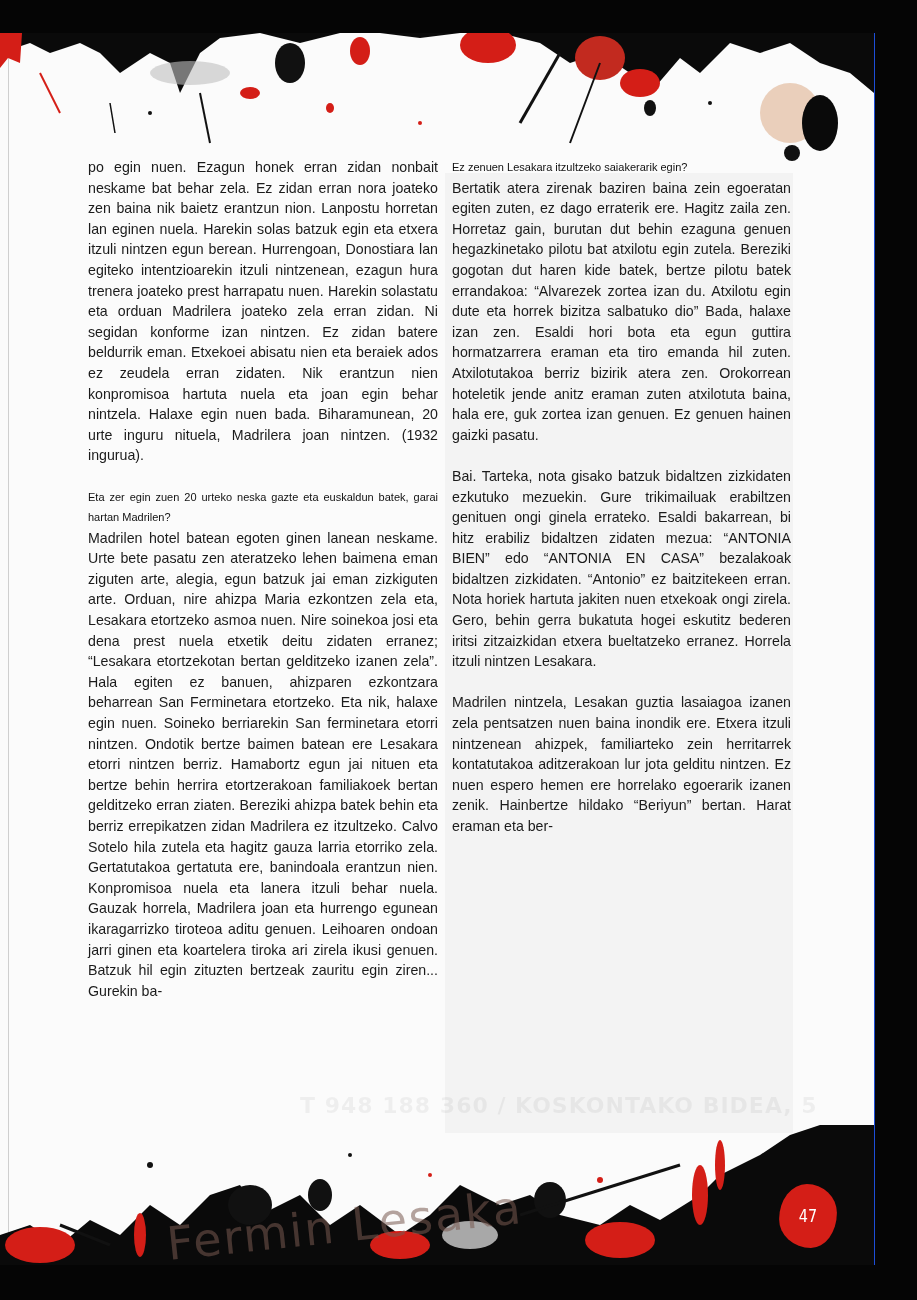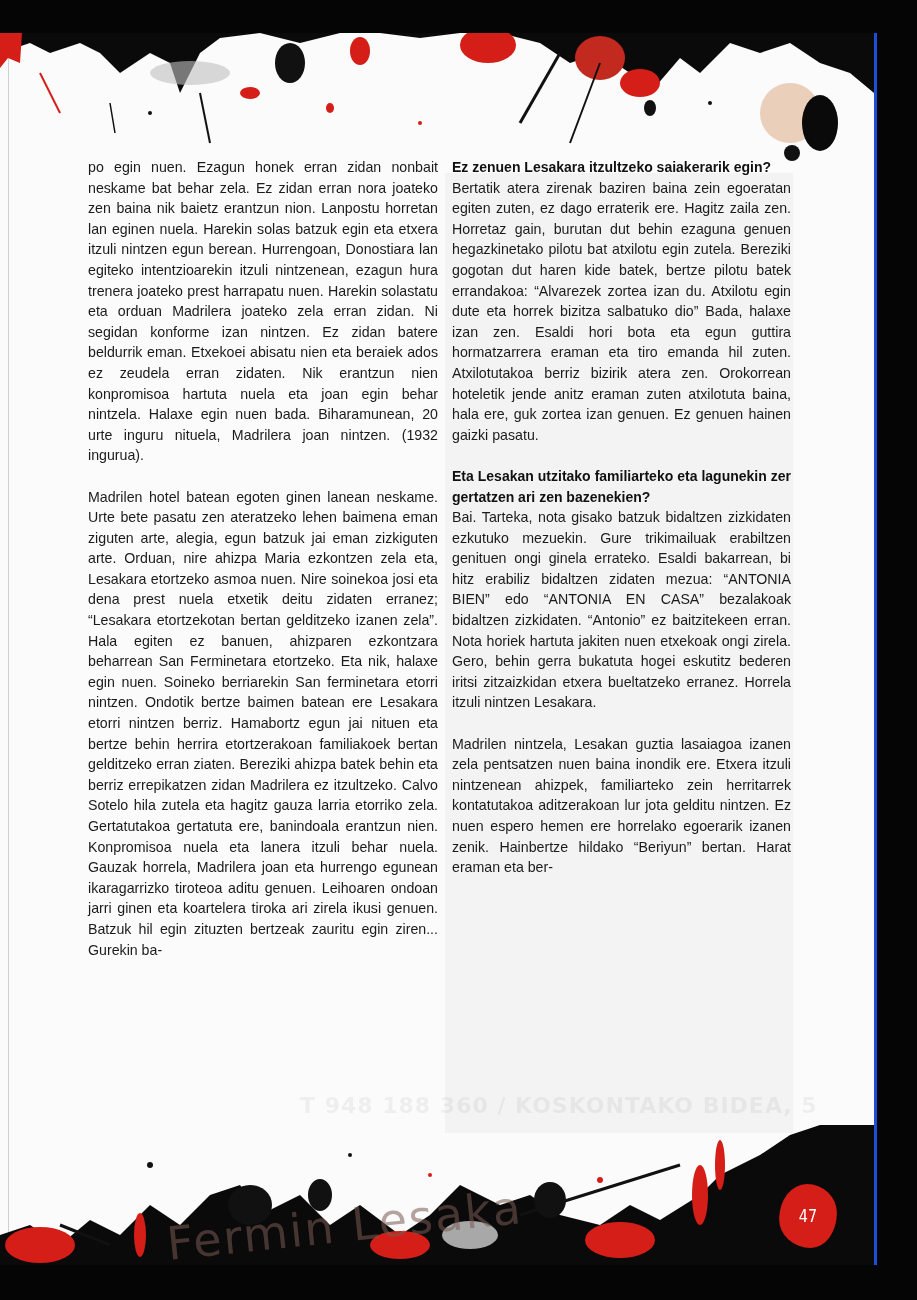--- a/index.html
+++ b/index.html
@@ -3,21 +3,21 @@
   <meta charset="utf-8">
   <style>
     html, body { margin: 0; padding: 0; }
     body {
       width: 917px; height: 1300px; background: #050505; position: relative; overflow: hidden;
       font-family: "Liberation Sans", "DejaVu Sans", sans-serif;
     }
     .page {
       position: absolute; left: 0; top: 33px; width: 874px; height: 1232px;
       background: #fbfbfb; overflow: hidden;
-      border-right: 3px solid #1d4ed8;
+      border-right: 1px solid #1d4ed8;
     }
     .spine { position: absolute; left: 8px; top: 0; width: 1px; height: 100%; background: #cfcfcf; }
     .splatter-top, .splatter-bottom { position: absolute; left: 0; width: 874px; }
     .splatter-top { top: 0; height: 150px; }
     .splatter-bottom { bottom: 0; height: 140px; }
     .watermark {
       position: absolute; font-family: "DejaVu Sans", sans-serif; font-weight: bold;
       color: rgba(0,0,0,0.05); font-size: 22px; letter-spacing: 1px;
     }
     .banner-text {
@@ -26,21 +26,21 @@
       transform: rotate(-6deg); transform-origin: left bottom; letter-spacing: 2px;
       white-space: nowrap;
     }
     .col {
       position: absolute; top: 124px; font-size: 14.2px; line-height: 20.6px; color: #1b1b1b;
       text-align: justify; hyphens: manual;
     }
     .col-left { left: 88px; width: 350px; }
     .col-right { left: 452px; width: 339px; }
     .col p { margin: 0 0 20.6px 0; }
-    .col h3 { margin: 0; font-size: 14px; line-height: 20.6px; font-weight: bold; color: #111; }
+    .col h3 { margin: 0; font-size: 11px; line-height: 20.6px; font-weight: normal; color: #111; }
     .col .qa p { margin-bottom: 20.6px; }
     .right-tint {
       position: absolute; left: 445px; top: 140px; width: 348px; height: 960px;
       background: #efefef; opacity: 0.6;
     }
     .page-badge {
       position: absolute; left: 774px; top: 1184px; width: 68px; height: 64px;
       background: #d41e17; border-radius: 48% 52% 45% 55% / 55% 45% 55% 45%;
       display: flex; align-items: center; justify-content: center;
       color: #fff; font-family: "DejaVu Sans", sans-serif; font-size: 17px;
@@ -76,31 +76,31 @@
     <circle cx="150" cy="80" r="2" fill="#111"></circle>
     <circle cx="420" cy="90" r="2" fill="#d41e17"></circle>
     <circle cx="710" cy="70" r="2" fill="#111"></circle>
   </svg>
 
   <div class="right-tint"></div>
 
   <div class="col col-left">
     <p>po egin nuen. Ezagun honek erran zidan nonbait neskame bat behar zela. Ez zidan erran nora joateko zen baina nik baietz erantzun nion. Lanpostu horretan lan eginen nuela. Harekin solas batzuk egin eta etxera itzuli nintzen egun berean. Hurrengoan, Donostiara lan egiteko intentzioarekin itzuli nintzenean, ezagun hura trenera joateko prest harrapatu nuen. Harekin solastatu eta orduan Madrilera joateko zela erran zidan. Ni segidan konforme izan nintzen. Ez zidan batere beldurrik eman. Etxekoei abisatu nien eta beraiek ados ez zeudela erran zidaten. Nik erantzun nien konpromisoa hartuta nuela eta joan egin behar nintzela. Halaxe egin nuen bada. Biharamunean, 20 urte inguru nituela, Madrilera joan nintzen. (1932 ingurua).</p>
     <div class="qa">
+      <h3>Eta zer egin zuen 20 urteko neska gazte eta euskaldun batek, garai hartan Madrilen?</h3>
       <p>Madrilen hotel batean egoten ginen lanean neskame. Urte bete pasatu zen ateratzeko lehen baimena eman ziguten arte, alegia, egun batzuk jai eman zizkiguten arte. Orduan, nire ahizpa Maria ezkontzen zela eta, Lesakara etortzeko asmoa nuen. Nire soinekoa josi eta dena prest nuela etxetik deitu zidaten erranez; “Lesakara etortzekotan bertan gelditzeko izanen zela”. Hala egiten ez banuen, ahizparen ezkontzara beharrean San Ferminetara etortzeko. Eta nik, halaxe egin nuen. Soineko berriarekin San ferminetara etorri nintzen. Ondotik bertze baimen batean ere Lesakara etorri nintzen berriz. Hamabortz egun jai nituen eta bertze behin herrira etortzerakoan familiakoek bertan gelditzeko erran ziaten. Bereziki ahizpa batek behin eta berriz errepikatzen zidan Madrilera ez itzultzeko. Calvo Sotelo hila zutela eta hagitz gauza larria etorriko zela. Gertatutakoa gertatuta ere, banindoala erantzun nien. Konpromisoa nuela eta lanera itzuli behar nuela. Gauzak horrela, Madrilera joan eta hurrengo egunean ikaragarrizko tiroteoa aditu genuen. Leihoaren ondoan jarri ginen eta koartelera tiroka ari zirela ikusi genuen. Batzuk hil egin zituzten bertzeak zauritu egin ziren... Gurekin ba-</p>
     </div>
   </div>
 
   <div class="col col-right">
     <div class="qa">
       <h3>Ez zenuen Lesakara itzultzeko saiakerarik egin?</h3>
       <p>Bertatik atera zirenak baziren baina zein egoeratan egiten zuten, ez dago erraterik ere. Hagitz zaila zen. Horretaz gain, burutan dut behin ezaguna genuen hegazkinetako pilotu bat atxilotu egin zutela. Bereziki gogotan dut haren kide batek, bertze pilotu batek errandakoa: “Alvarezek zortea izan du. Atxilotu egin dute eta horrek bizitza salbatuko dio” Bada, halaxe izan zen. Esaldi hori bota eta egun guttira hormatzarrera eraman eta tiro emanda hil zuten. Atxilotutakoa berriz bizirik atera zen. Orokorrean hoteletik jende anitz eraman zuten atxilotuta baina, hala ere, guk zortea izan genuen. Ez genuen hainen gaizki pasatu.</p>
     </div>
     <div class="qa">
-      <h3>Eta Lesakan utzitako familiarteko eta lagunekin zer gertatzen ari zen bazenekien?</h3>
       <p>Bai. Tarteka, nota gisako batzuk bidaltzen zizkidaten ezkutuko mezuekin. Gure trikimailuak erabiltzen genituen ongi ginela errateko. Esaldi bakarrean, bi hitz erabiliz bidaltzen zidaten mezua: “ANTONIA BIEN” edo “ANTONIA EN CASA” bezalakoak bidaltzen zizkidaten. “Antonio” ez baitzitekeen erran. Nota horiek hartuta jakiten nuen etxekoak ongi zirela. Gero, behin gerra bukatuta hogei eskutitz bederen iritsi zitzaizkidan etxera bueltatzeko erranez. Horrela itzuli nintzen Lesakara.</p>
     </div>
     <div class="qa">
       <p>Madrilen nintzela, Lesakan guztia lasaiagoa izanen zela pentsatzen nuen baina inondik ere. Etxera itzuli nintzenean ahizpek, familiarteko zein herritarrek kontatutakoa aditzerakoan lur jota gelditu nintzen. Ez nuen espero hemen ere horrelako egoerarik izanen zenik. Hainbertze hildako “Beriyun” bertan. Harat eraman eta ber-</p>
     </div>
   </div>
 
   <div class="watermark" style="left:300px; top:1060px;">T 948 188 360 / KOSKONTAKO BIDEA, 5</div>
 
   <svg class="splatter-bottom" viewBox="0 0 874 140" preserveAspectRatio="none">

